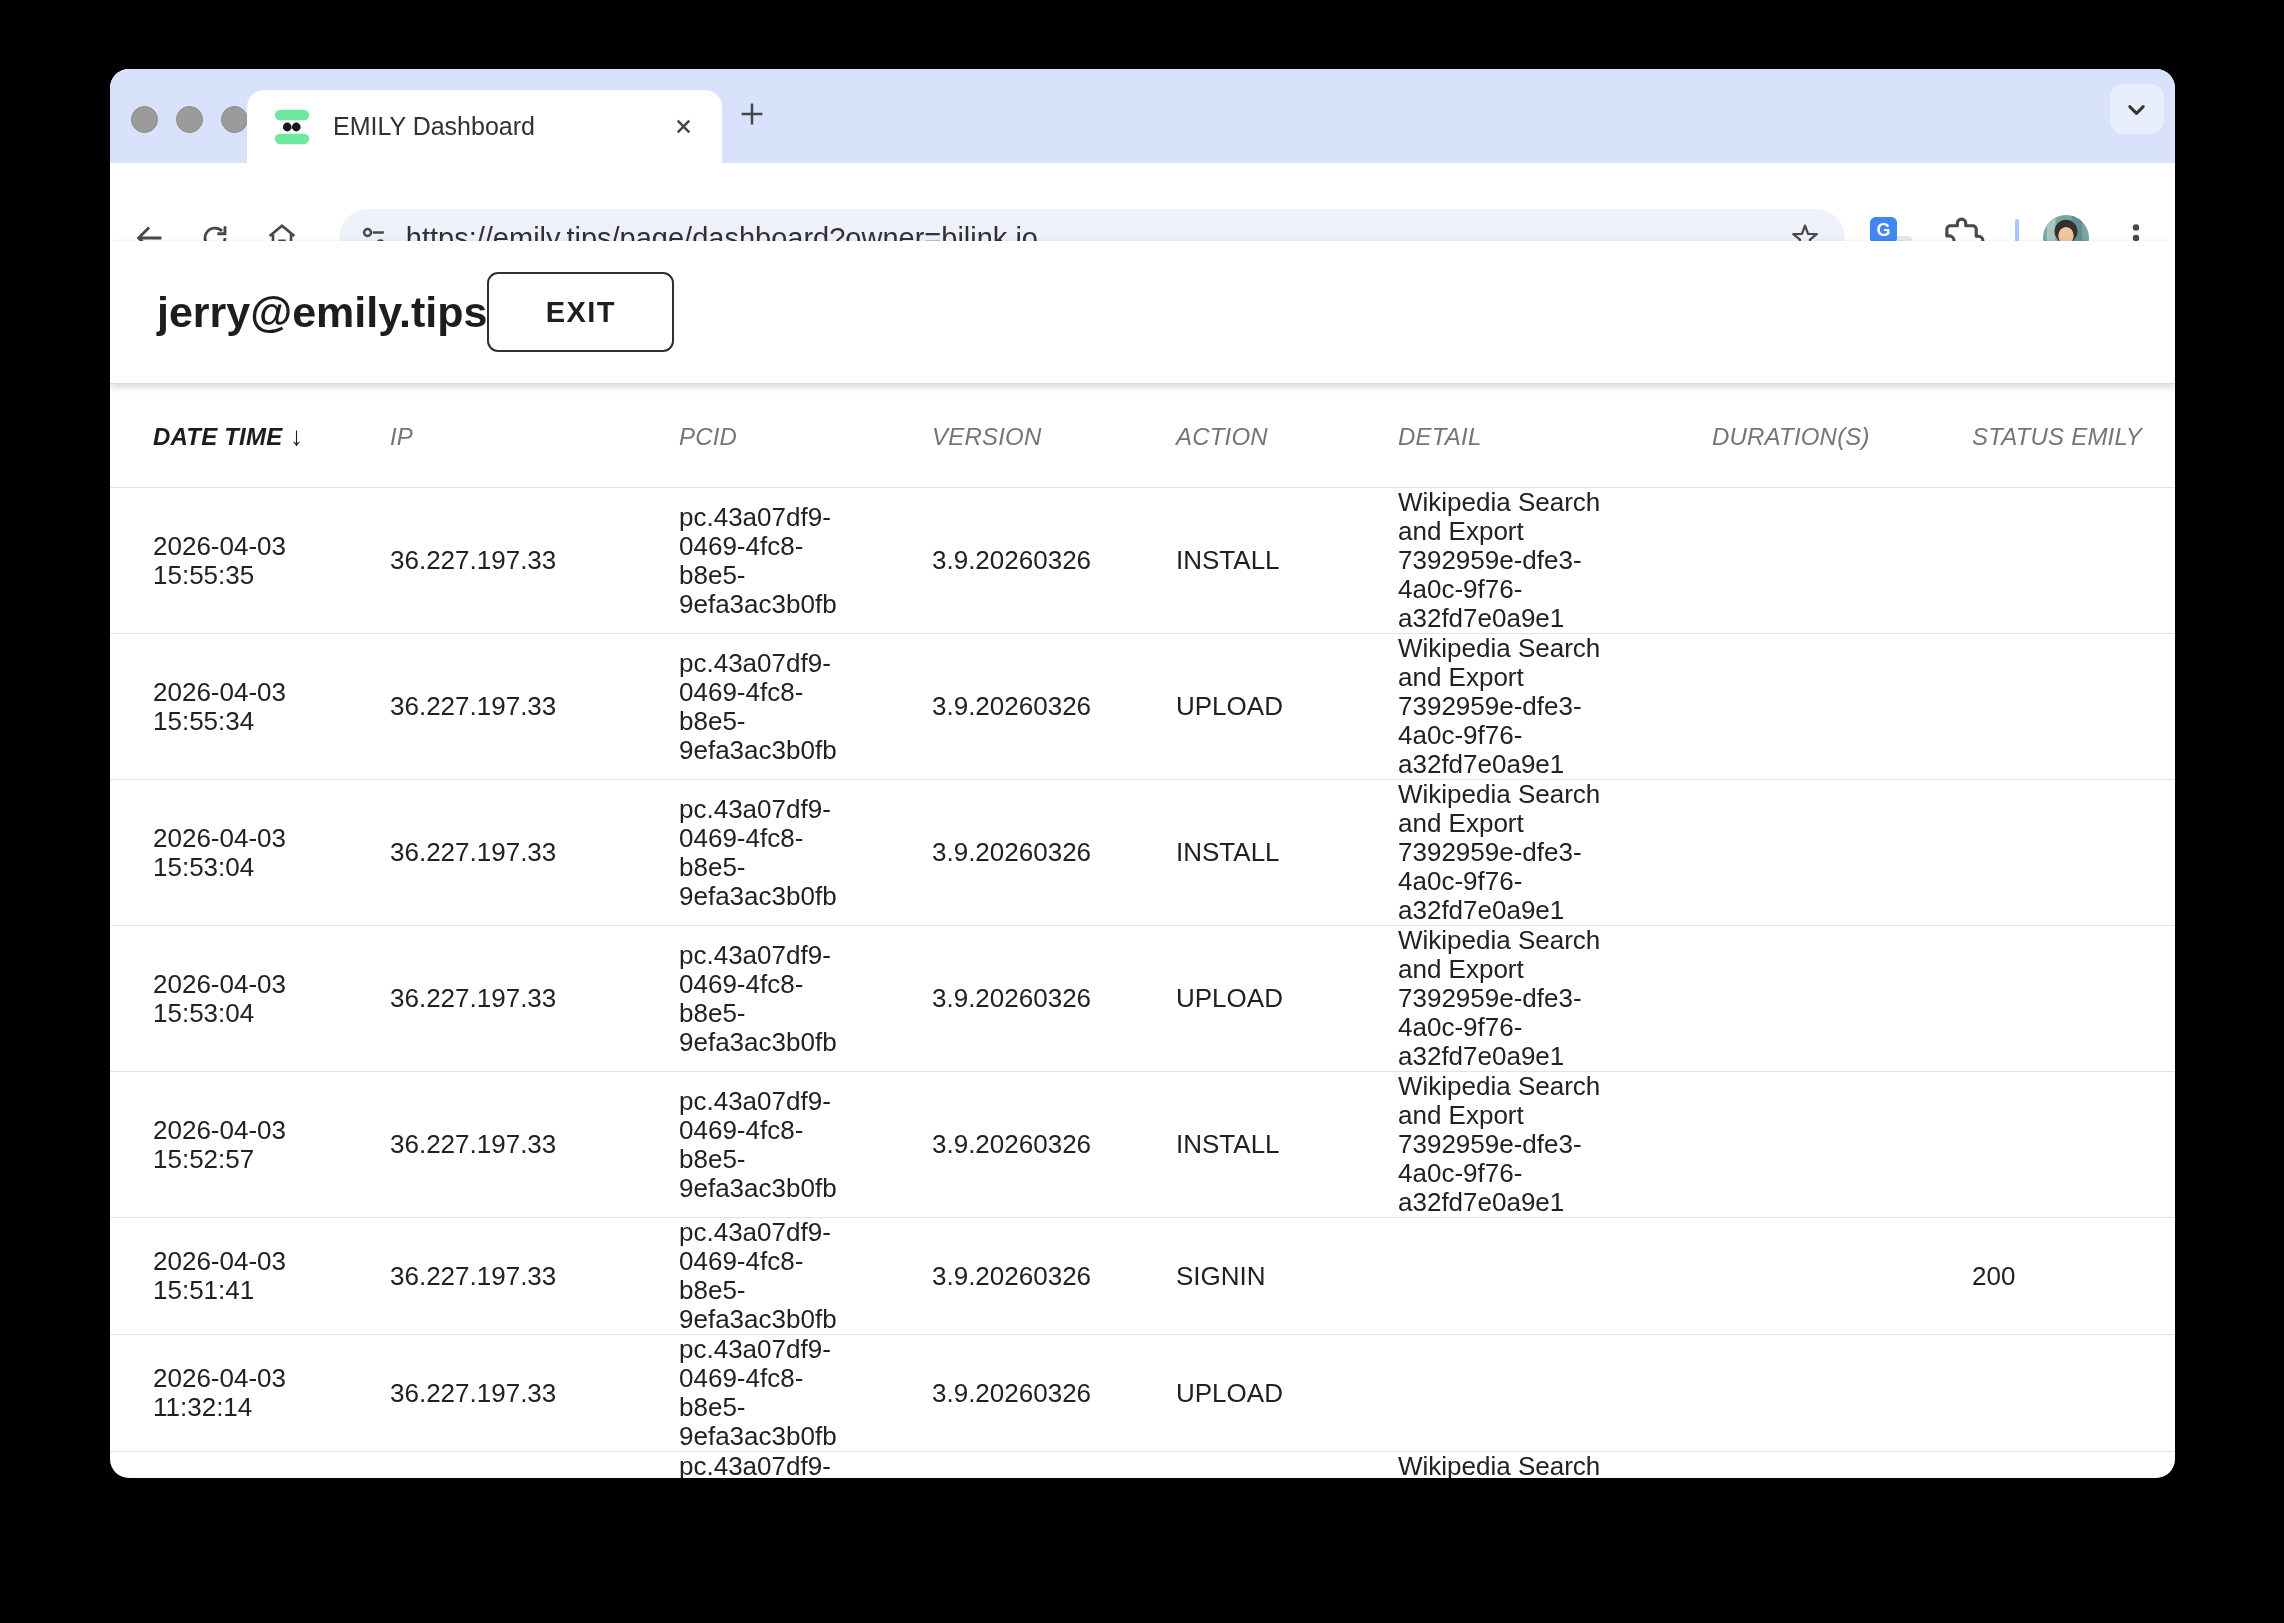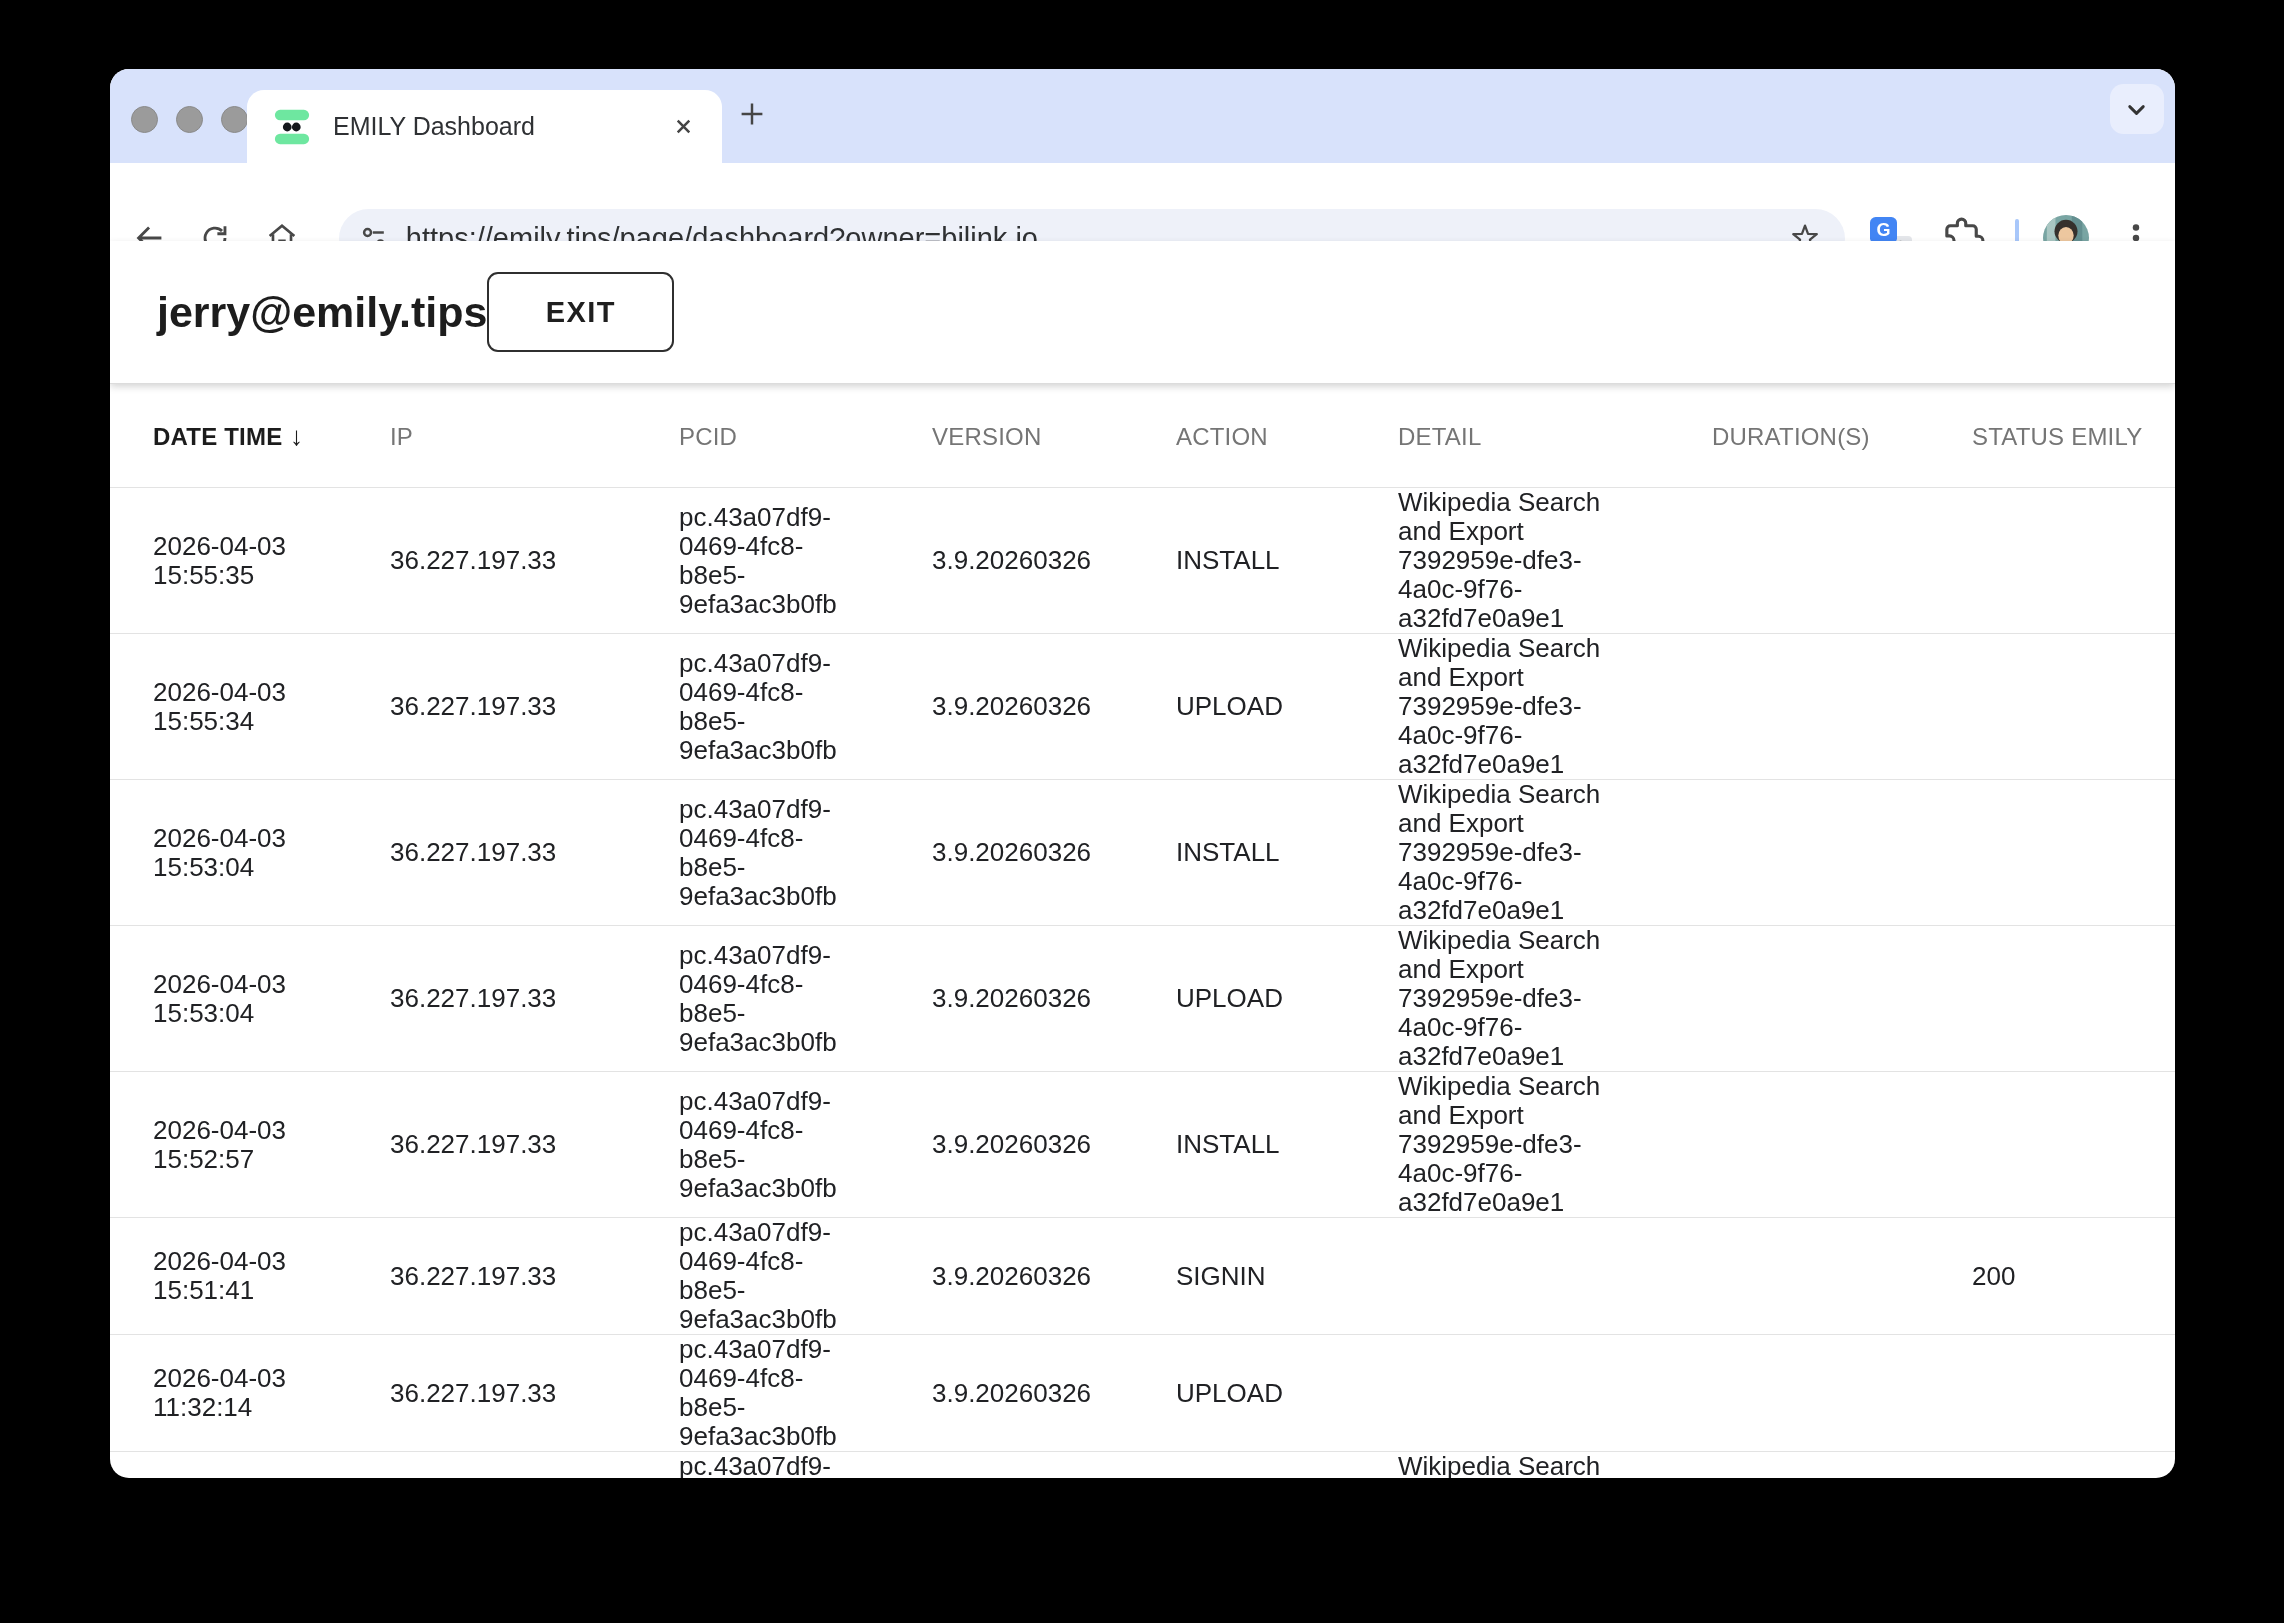--- a/index.html
+++ b/index.html
@@ -48,21 +48,21 @@
           padding:0 47px;border-bottom:1.9px solid #dcdcdc;box-shadow:0 2.9px 7.6px rgba(0,0,0,0.18);}
   .user-email{font-size:43px;font-weight:700;color:#1d1d1d;margin:0;}
   .exit-btn{width:187px;height:80px;background:#fff;border:2.9px solid #2f2f2f;border-radius:11px;
             font-size:29px;font-weight:700;letter-spacing:1.4px;color:#1f1f1f;
             font-family:inherit;cursor:pointer;}
 
   
   .content{position:absolute;left:0;top:317px;width:2065px;}
   table{table-layout:fixed;width:2065px;border-collapse:collapse;}
   th{text-align:left;font-size:24px;font-weight:400;color:#757575;letter-spacing:0.2px;
-     padding:0 29px 0 0;height:101px;vertical-align:middle;white-space:nowrap;}
+     padding:0 29px 0 0;height:101px;vertical-align:middle;white-space:nowrap;font-style:italic;}
   th:first-child{padding-left:43px;color:#1c1c1c;font-weight:700;}
   .sort-arrow{font-weight:400;font-size:26px;margin-left:7.6px;color:#1c1c1c;}
   td{font-size:26px;line-height:29px;color:#202124;padding:0 29px 0 0;vertical-align:middle;
      border-top:1.9px solid #e3e3e3;overflow-wrap:break-word;}
   td:first-child{padding-left:43px;}
   td:nth-child(3){padding-right:84px;}
   td:nth-child(6){padding-right:107px;}
 </style>
 </head>
 <body>

